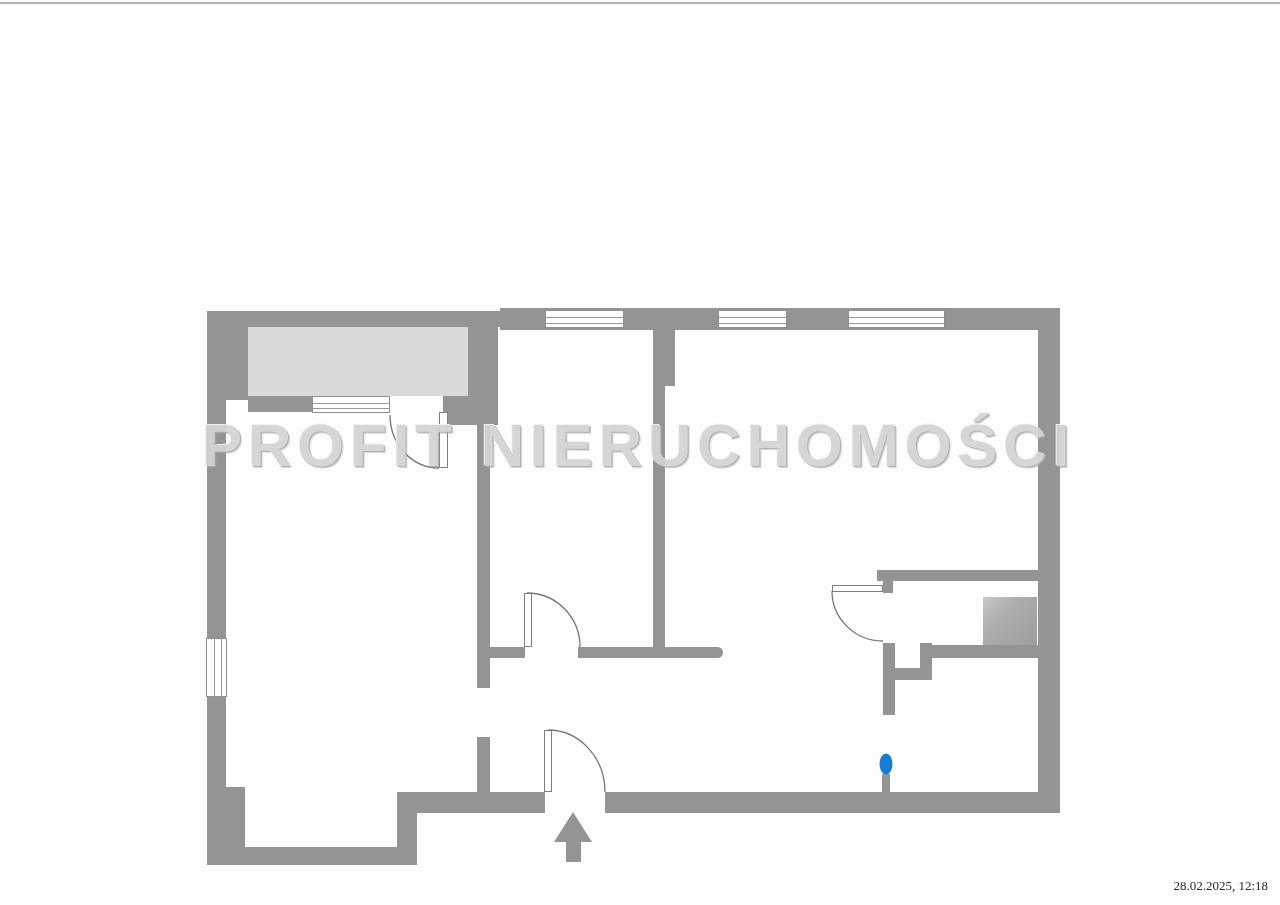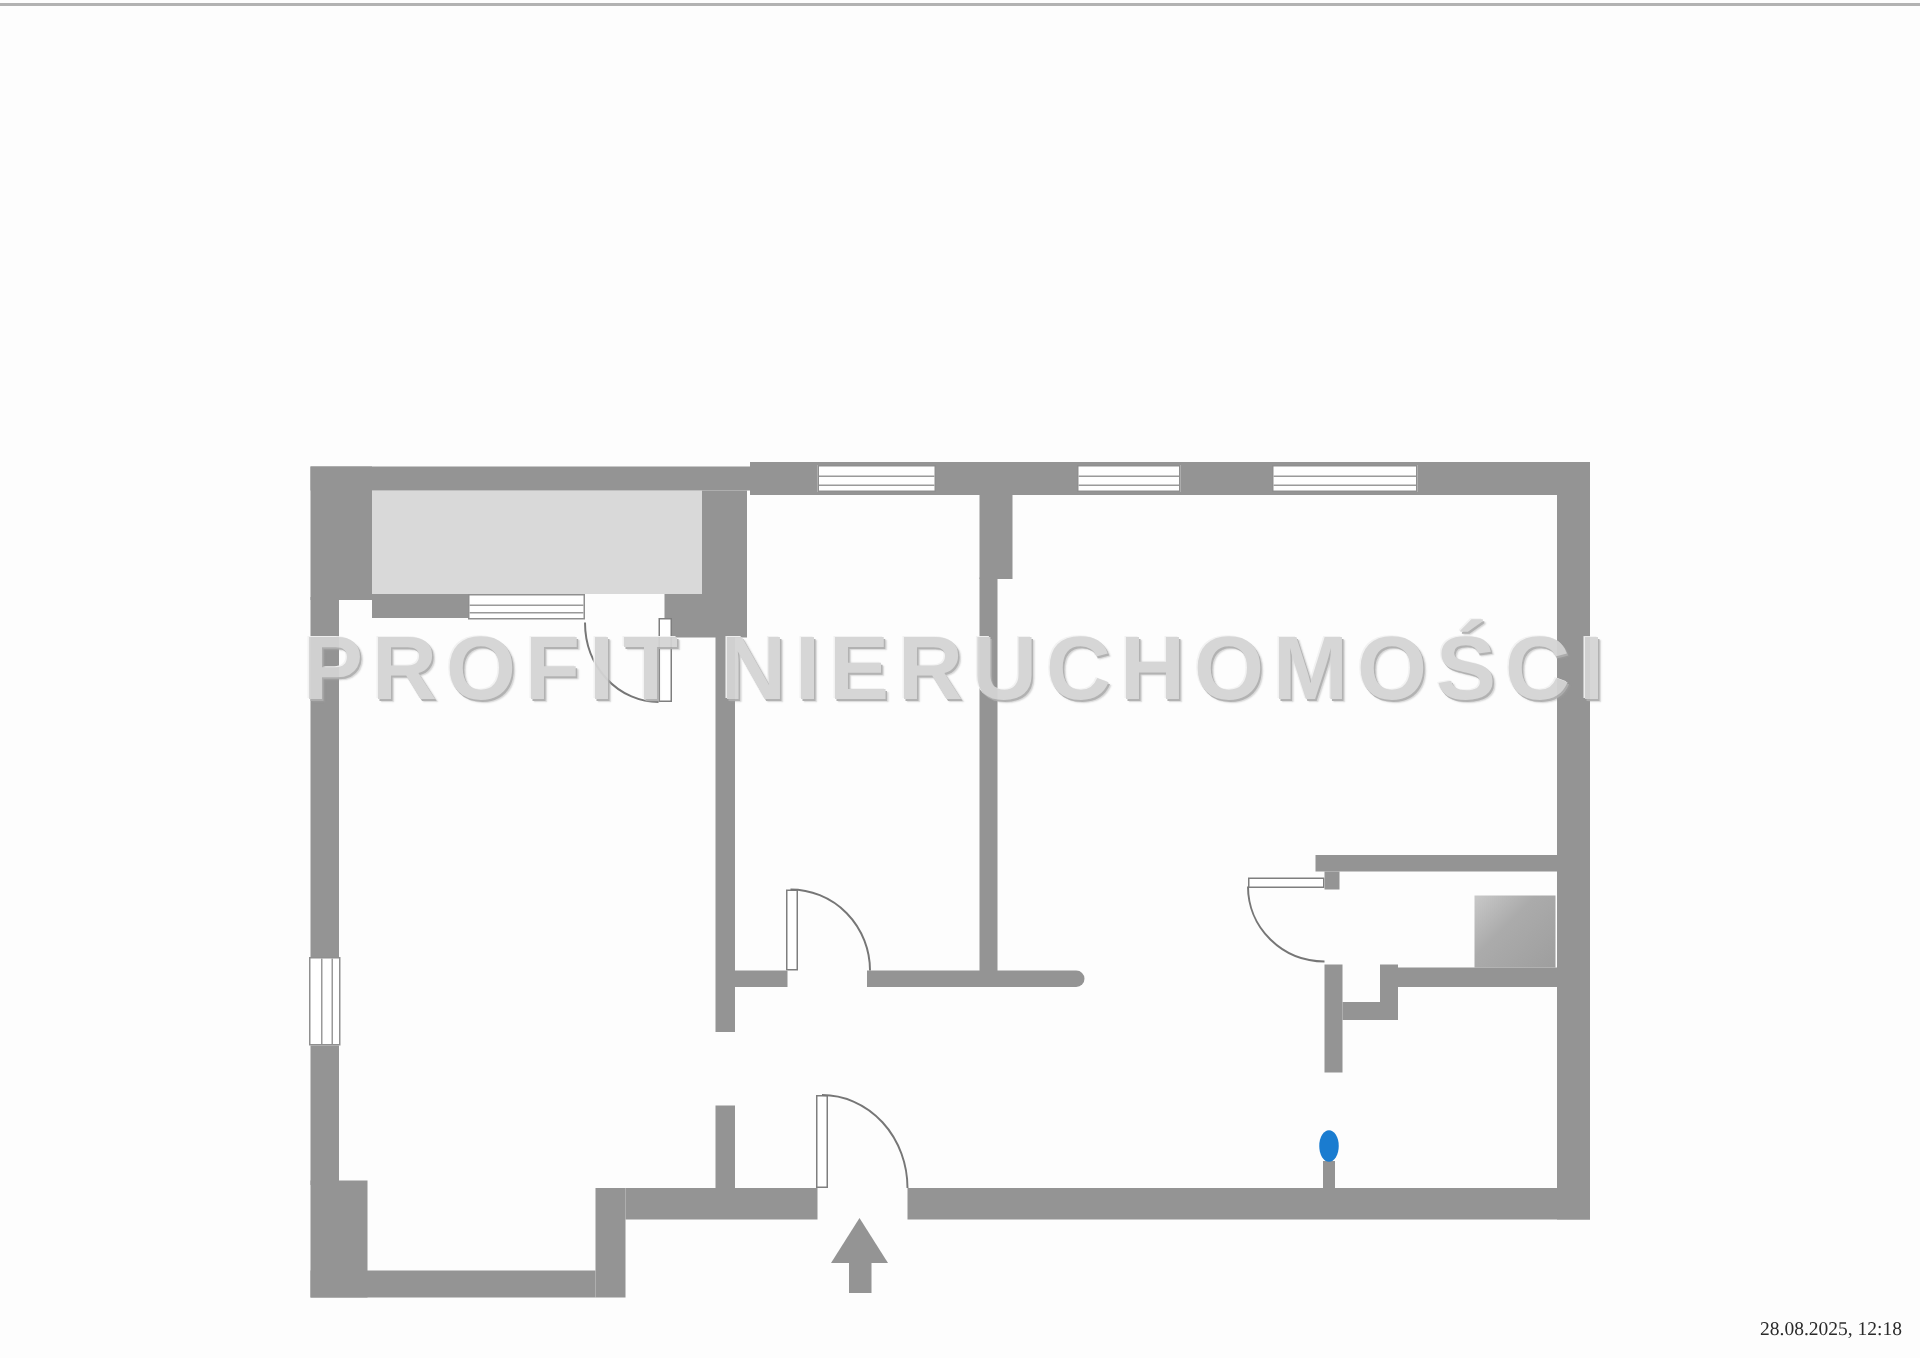--- a/index.html
+++ b/index.html
@@ -94,13 +94,13 @@
       <div class="ln" style="left: 0px; right: 0px; height: 1px; top: 6px;"></div>
       <div class="ln" style="left: 0px; right: 0px; height: 1px; top: 11px;"></div>
     </div>
     <div class="leaf" style="left: 439px; top: 412px; width: 9px; height: 56px;"></div>
     <div class="leaf" style="left: 524px; top: 593px; width: 8px; height: 54px;"></div>
     <div class="leaf" style="left: 544px; top: 730px; width: 8px; height: 62px;"></div>
     <div class="leaf" style="left: 832px; top: 585px; width: 51px; height: 7px;"></div>
   </div>
 
 <div class="watermark" style="color: rgb(212, 212, 212);">PROFIT NIERUCHOMOŚCI</div>
-<div class="timestamp">28.08.2025, 12:18</div>
+<div class="timestamp">28.02.2025, 12:18</div>
 
 </body></html>

